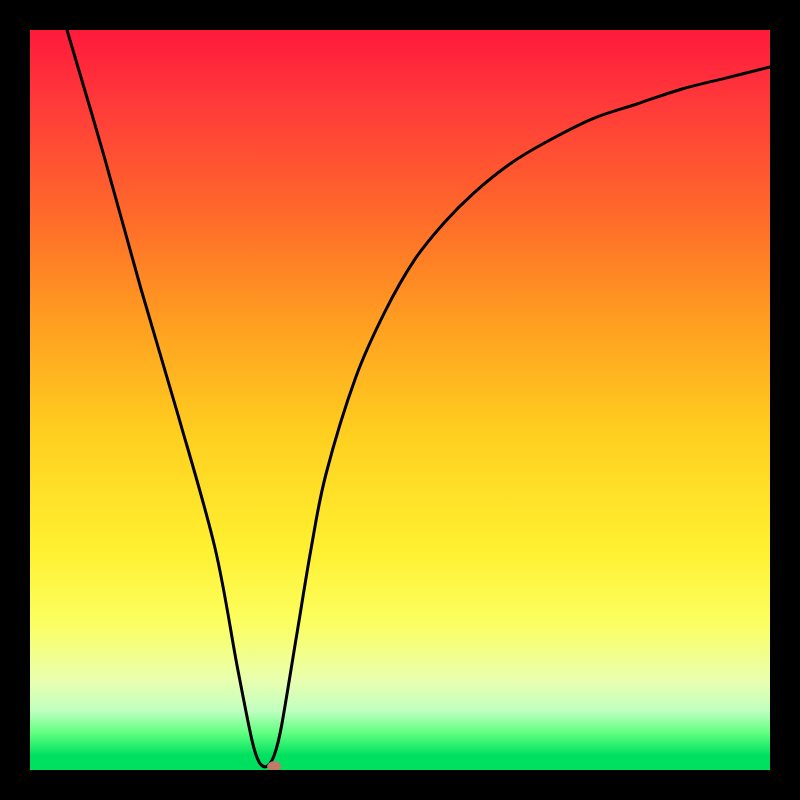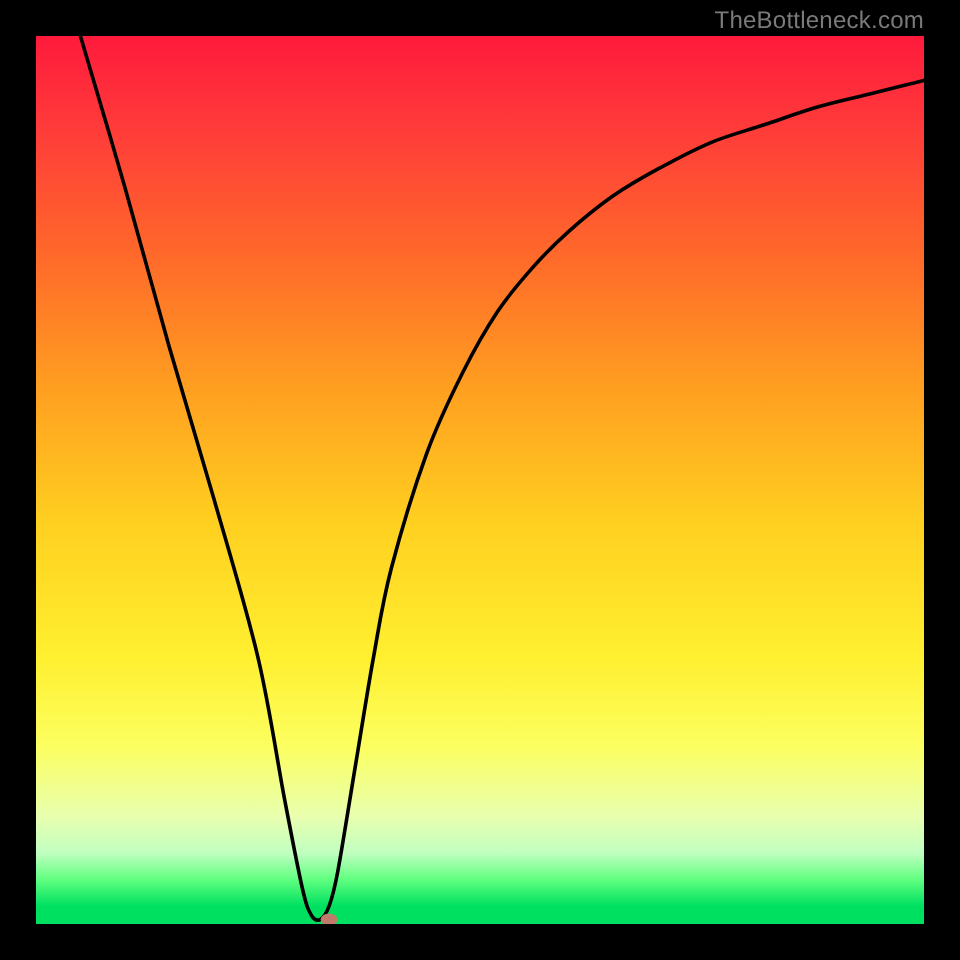--- a/index.html
+++ b/index.html
@@ -53,20 +53,19 @@
     top: 0;
     width: 740px;
     height: 740px;
     pointer-events: none;
   }
 </style>
 </head>
 <body>
 
 <div class="container">
-  <div class="watermark">TheBottleneck.com</div>
   <div class="plot-area">
     <svg class="curve" viewBox="0 0 740 740" preserveAspectRatio="none">
       <path id="curve-path" fill="none" stroke="#000000" stroke-width="3" stroke-linejoin="round" stroke-linecap="round" d="M 37 0 C 43.166666666666664 20.96666666666668, 61.666666666666664 82.63333333333341, 74 125.80000000000007 C 86.33333333333333 168.96666666666673, 98.66666666666667 215.83333333333334, 111 259 C 123.33333333333333 302.16666666666663, 135.66666666666666 341.6333333333333, 148 384.8 C 160.33333333333334 427.9666666666667, 175.13333333333333 476.06666666666666, 185 518 C 194.86666666666667 559.9333333333333, 201.03333333333336 604.3333333333333, 207.20000000000002 636.4 C 213.36666666666667 668.4666666666667, 218.3 694.3666666666667, 222 710.4 C 225.7 726.4333333333333, 226.93333333333334 728.2833333333333, 229.4 732.6 C 231.86666666666667 736.9166666666667, 234.33333333333334 737.5333333333333, 236.8 736.3 C 239.26666666666668 735.0666666666666, 241.73333333333335 731.9833333333333, 244.20000000000002 725.2 C 246.66666666666669 718.4166666666667, 247.90000000000003 715.3333333333334, 251.60000000000002 695.6 C 255.3 675.8666666666667, 261.46666666666664 636.4, 266.4 606.8 C 271.3333333333333 577.1999999999999, 276.26666666666665 545.1333333333333, 281.2 518 C 286.1333333333333 490.8666666666667, 288.6 472.3666666666667, 296 444 C 303.4 415.6333333333333, 315.73333333333335 374.9333333333333, 325.6 347.79999999999995 C 335.4666666666667 320.66666666666663, 345.3333333333333 300.9333333333333, 355.2 281.2 C 365.06666666666666 261.4666666666667, 374.93333333333334 244.20000000000005, 384.8 229.40000000000003 C 394.6666666666667 214.60000000000002, 404.53333333333336 203.5, 414.40000000000003 192.39999999999998 C 424.2666666666667 181.29999999999995, 432.9 172.6666666666666, 444 162.79999999999995 C 455.1 152.9333333333333, 468.6666666666667 141.83333333333337, 481 133.20000000000005 C 493.3333333333333 124.56666666666672, 504.43333333333334 118.40000000000002, 518 111 C 531.5666666666666 103.59999999999998, 547.6 94.96666666666663, 562.4 88.79999999999995 C 577.1999999999999 82.63333333333328, 592 78.93333333333334, 606.8 74 C 621.5999999999999 69.06666666666666, 636.4000000000001 63.516666666666616, 651.2 59.19999999999993 C 666 54.88333333333325, 680.8 51.7999999999999, 695.5999999999999 48.09999999999991 C 710.3999999999999 44.39999999999992, 732.6 38.84999999999999, 740 37"></path>
       <ellipse id="marker-dot" rx="7" ry="5" cx="244.20000000000002" cy="736.3" fill="#c07a6a"></ellipse>
     </svg>
   </div>
 </div>
 
 </body></html>

